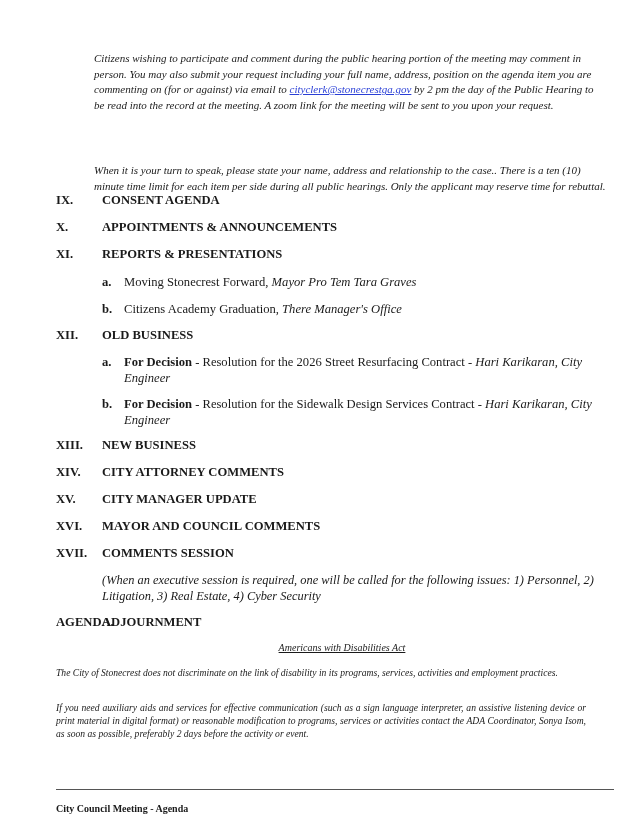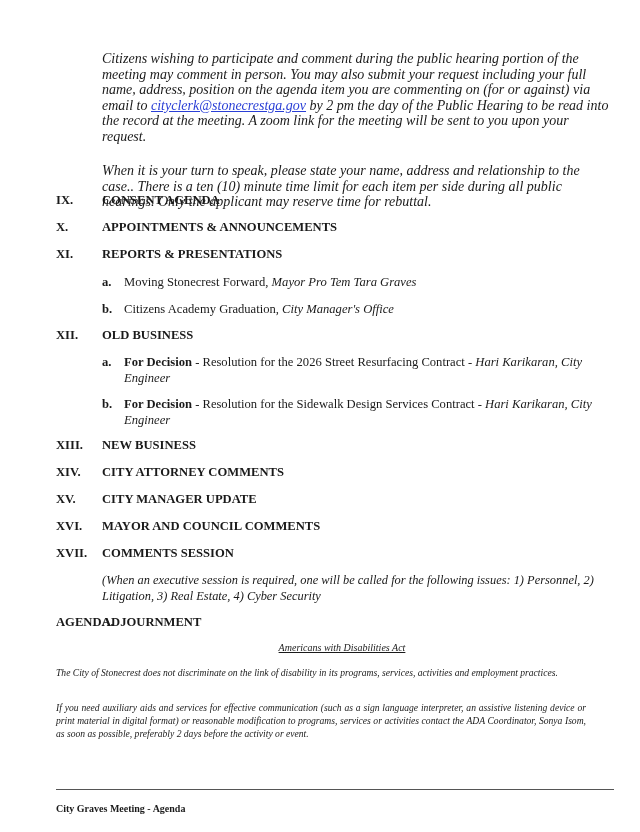--- a/index.html
+++ b/index.html
@@ -1,19 +1,19 @@
 <!DOCTYPE html>
 <html><head>
 <meta charset="utf-8">
 <style>
   html, body { margin: 0; padding: 0; background: #ffffff; }
   body { width: 640px; height: 832px; position: relative; overflow: hidden;
          font-family: "Liberation Serif", "DejaVu Serif", serif; color: #1a1a1a; }
-  .para { position: absolute; left: 102px; width: 512px; font-style: italic;
-          font-size: 14px; line-height: 15.6px; }
+  .para { position: absolute; left: 94px; width: 512px; font-style: italic;
+          font-size: 11px; line-height: 15.6px; }
   .para a { color: #2a3fd6; text-decoration: underline; }
   .sec { position: absolute; left: 56px; font-weight: bold; font-size: 12.6px; }
   .sec .num { position: absolute; left: 0; }
   .sec .title { position: absolute; left: 46px; white-space: nowrap; }
   .sub { position: absolute; left: 102px; width: 510px; font-size: 12.6px; line-height: 16px; }
   .sub .let { position: absolute; left: 0; font-weight: bold; }
   .sub .txt { position: absolute; left: 22px; width: 470px; }
   .sub .txt b { font-weight: bold; }
   .sub .txt i { font-style: italic; }
   .exec { position: absolute; left: 102px; width: 500px; font-style: italic;
@@ -46,21 +46,21 @@
   <span class="num">XI.</span>
   <span class="title">REPORTS &amp; PRESENTATIONS</span>
 </div>
 
 <div class="sub" style="top:274px;">
   <span class="let">a.</span>
   <span class="txt"><span>Moving Stonecrest Forward, </span><i>Mayor Pro Tem Tara Graves</i></span>
 </div>
 <div class="sub" style="top:301px;">
   <span class="let">b.</span>
-  <span class="txt"><span>Citizens Academy Graduation, </span><i>City Manager's Office</i></span>
+  <span class="txt"><span>Citizens Academy Graduation, </span><i>There Manager's Office</i></span>
 </div>
 
 <div class="sec" style="top:328px;">
   <span class="num">XII.</span>
   <span class="title">OLD BUSINESS</span>
 </div>
 
 <div class="sub" style="top:354px;">
   <span class="let">a.</span>
   <span class="txt"><b>For Decision</b><span> - Resolution for the 2026 Street Resurfacing Contract - </span><i>Hari Karikaran, City Engineer</i></span>
@@ -96,17 +96,17 @@
 <div class="sec" style="top:615px;">
   <span class="num">AGENDA.</span>
   <span class="title">ADJOURNMENT</span>
 </div>
 
 <div class="ada-head">Americans with Disabilities Act</div>
 <div class="ada-p" style="top:666px;">The City of Stonecrest does not discriminate on the link of disability in its programs, services, activities and employment practices.</div>
 <div class="ada-p" style="top:701px;">If you need auxiliary aids and services for effective communication (such as a sign language interpreter, an assistive listening device or print material in digital format) or reasonable modification to programs, services or activities contact the ADA Coordinator, Sonya Isom, as soon as possible, preferably 2 days before the activity or event.</div>
 
 <div class="footer-rule"></div>
-<div class="foot-left">City Graves Meeting - Agenda</div>
+<div class="foot-left">City Council Meeting - Agenda</div>
 <div class="foot-right">
   <div><span>Page </span><b>2</b><span> of </span><b>2</b></div>
   <div>Monday, January 27, 2026 at 6:00 PM</div>
 </div>
 
 </body></html>

